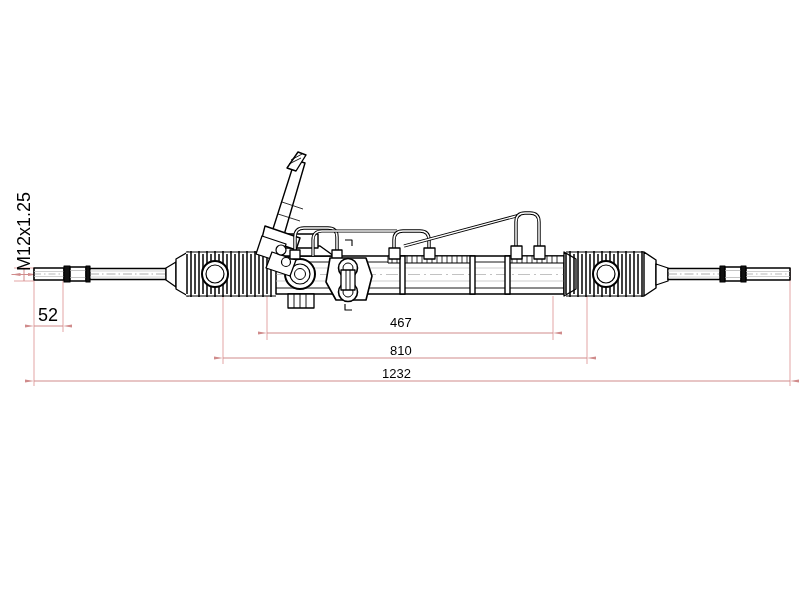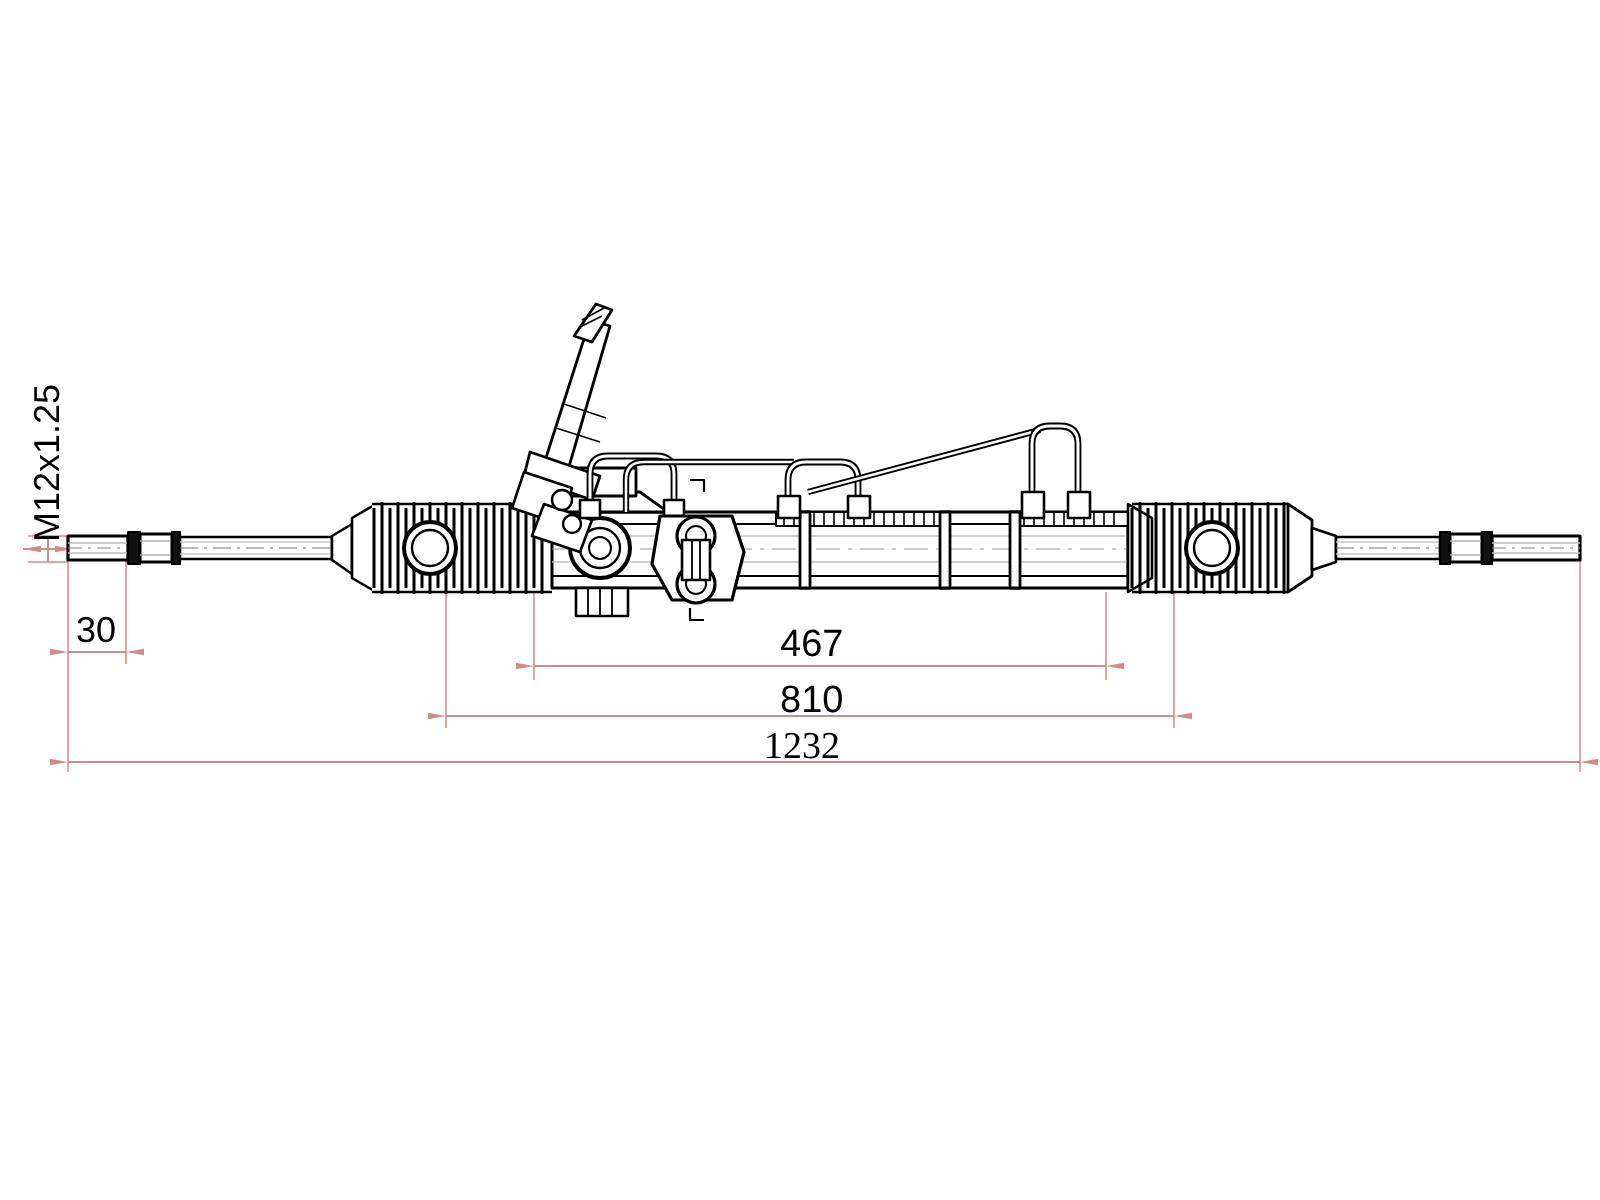--- a/index.html
+++ b/index.html
@@ -22,26 +22,26 @@
     position: absolute;
     left: 0;
     top: 0;
     width: 800px;
     height: 600px;
   }
   .dim-text {
     position: absolute;
     color: #000000;
     font-family: "Liberation Sans", sans-serif;
-    font-size: 19px;
+    font-size: 13px;
     line-height: 19px;
     white-space: nowrap;
     user-select: none;
   }
-  #dim-1232-label { left: 382px; top: 364px; font-family: Liberation Serif, serif; }
+  #dim-1232-label { left: 382px; top: 364px; }
   #dim-610-label  { left: 390px; top: 341px; }
   #dim-467-label  { left: 390px; top: 313px; }
   #dim-52-label   { left: 38px;  top: 306px; font-size: 18px; }
   #thread-label {
     position: absolute;
     left: -46px;
     top: 222px;
     width: 140px;
     text-align: center;
     transform: rotate(-90deg);
@@ -354,21 +354,21 @@
         <rect x="746" y="268" width="44" height="12" fill="#fff" stroke="#000" stroke-width="1.6"></rect>
         <line x1="746" y1="271.5" x2="790" y2="271.5" stroke="#bbb" stroke-width="0.7"></line>
         <line x1="746" y1="276.5" x2="790" y2="276.5" stroke="#bbb" stroke-width="0.7"></line>
         <line x1="746" y1="274" x2="790" y2="274" stroke="#888" stroke-width="0.6" stroke-dasharray="7 3 1.5 3"></line>
       </g>
     </g>
   </svg>
 
   <div class="dim-text" id="thread-label">M12x1.25</div>
 
-  <div class="dim-text" id="dim-52-label">30</div>
+  <div class="dim-text" id="dim-52-label">52</div>
 
   <div class="dim-text" id="dim-467-label">467</div>
 
   <div class="dim-text" id="dim-610-label">810</div>
 
   <div class="dim-text" id="dim-1232-label">1232</div>
 
 </div>
 
 </body></html>

